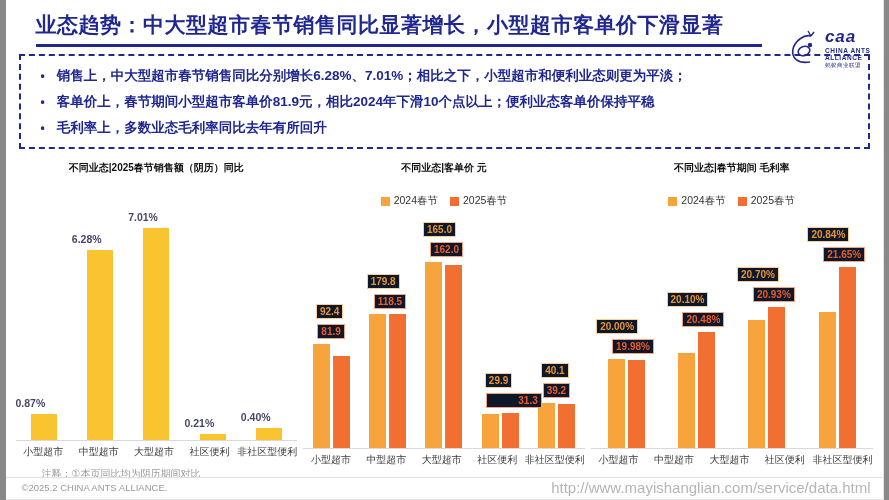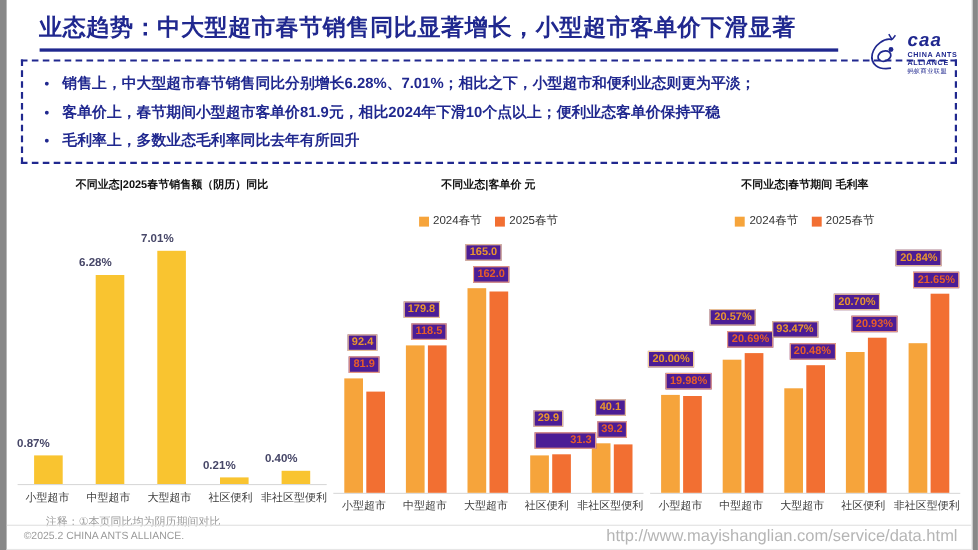--- a/index.html
+++ b/index.html
@@ -30,21 +30,21 @@
   .legend-item { display:flex; align-items:center; gap:4px; font-size:10.5px; color:#333; }
   .legend-swatch { width:9px; height:9px; display:inline-block; }
   .plot { position:relative; border-bottom:1px solid #d9d9d9; display:flex; justify-content:space-around; align-items:flex-end; }
   .plot.single { height:252px; margin-top:6px; }
   .plot.grouped { height:232px; margin-top:6px; }
   .bar-col { position:relative; flex:1; height:100%; display:flex; justify-content:center; align-items:flex-end; }
   .sbar { width:26px; }
   .bar-value { position:absolute; width:100%; text-align:left; font-size:10.5px; font-weight:bold; }
   .group { position:relative; height:100%; flex:1; display:flex; justify-content:center; align-items:flex-end; gap:3px; }
   .gbar { width:17px; }
-  .glabel { position:absolute; background:#4c1d95; border:1px solid; font-size:10px; font-weight:bold;
+  .glabel { position:absolute; background:#0f172a; border:1px solid; font-size:10px; font-weight:bold;
             padding:1px 3px; white-space:nowrap; z-index:2; }
   .glabel.s0 { right:50%; margin-right:-12px; }
   .glabel.s1 { left:50%; margin-left:-14px; }
   .cats { display:flex; justify-content:space-around; margin-top:4px; }
   .cat-label { flex:1; text-align:center; font-size:10px; color:#3c3c3c; white-space:nowrap; }
   .chart-note { margin:8px 0 0 26px; font-size:10px; color:#9a9a9a; }
   
   .footer { position:absolute; left:0; right:0; bottom:0; height:22px; border-top:1px solid #e0e0e0;
             display:flex; justify-content:space-between; align-items:center; padding:0 12px 2px 16px; }
   .footer-copy { font-size:9.5px; color:#9a9a9a; }
@@ -194,27 +194,21 @@
           </span>
         </div>
       <div class="plot grouped">
           <div class="group">
             <div class="glabel s0" style="bottom: 114.06px; color: rgb(232, 149, 47); border-color: rgb(246, 206, 150);">20.00%</div>
             <div class="glabel s1" style="bottom: 94.0602px; color: rgb(232, 93, 42); border-color: rgb(244, 163, 129);">19.98%</div>
             <div class="gbar" style="height: 89.0602px; background: rgb(246, 164, 59);"></div>
             <div class="gbar" style="height: 87.947px; background: rgb(242, 111, 50);"></div>
           </div>
           <div class="group">
-            <div class="glabel s0" style="bottom: 152.467px; color: rgb(232, 149, 47); border-color: rgb(246, 206, 150);">20.57%</div>
-            <div class="glabel s1" style="bottom: 132.467px; color: rgb(232, 93, 42); border-color: rgb(244, 163, 129);">20.69%</div>
-            <div class="gbar" style="height: 120.788px; background: rgb(246, 164, 59);"></div>
-            <div class="gbar" style="height: 127.467px; background: rgb(242, 111, 50);"></div>
-          </div>
-          <div class="group">
-            <div class="glabel s0" style="bottom: 140.778px; color: rgb(232, 149, 47); border-color: rgb(246, 206, 150);">93.47%</div>
+            <div class="glabel s0" style="bottom: 140.778px; color: rgb(232, 149, 47); border-color: rgb(246, 206, 150);">20.10%</div>
             <div class="glabel s1" style="bottom: 120.778px; color: rgb(232, 93, 42); border-color: rgb(244, 163, 129);">20.48%</div>
             <div class="gbar" style="height: 94.6265px; background: rgb(246, 164, 59);"></div>
             <div class="gbar" style="height: 115.778px; background: rgb(242, 111, 50);"></div>
           </div>
           <div class="group">
             <div class="glabel s0" style="bottom: 165.827px; color: rgb(232, 149, 47); border-color: rgb(246, 206, 150);">20.70%</div>
             <div class="glabel s1" style="bottom: 145.827px; color: rgb(232, 93, 42); border-color: rgb(244, 163, 129);">20.93%</div>
             <div class="gbar" style="height: 128.024px; background: rgb(246, 164, 59);"></div>
             <div class="gbar" style="height: 140.827px; background: rgb(242, 111, 50);"></div>
           </div>

